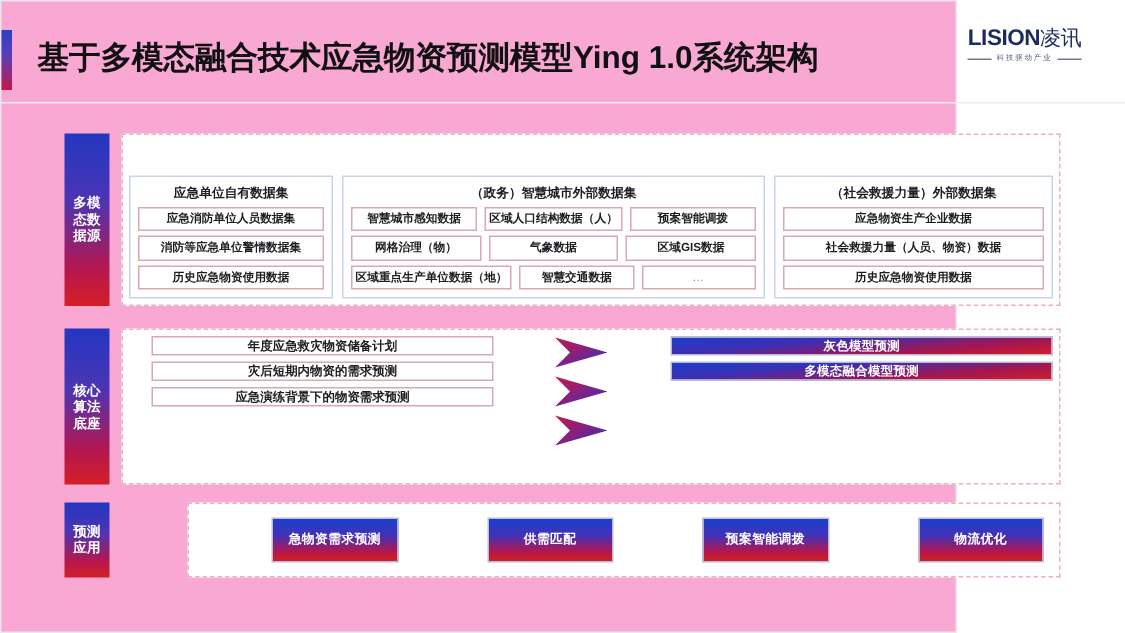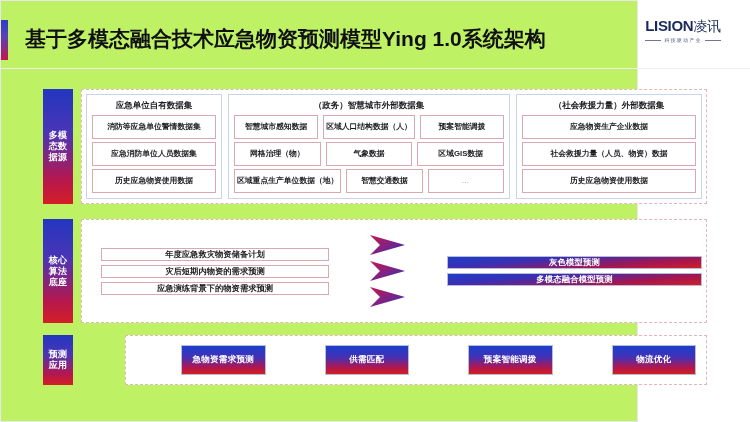--- a/index.html
+++ b/index.html
@@ -14,21 +14,21 @@
     overflow: hidden;
     position: relative;
   }
 
   
   .slide {
     position: absolute;
     left: 0; top: 0;
     width: 638px;
     height: 422px;
-    background: #bef264;
+    background: #f9a8d4;
     box-sizing: border-box;
     border: 1px solid #e8e8ec;
   }
 
   
   .header {
     position: absolute;
     left: 0; top: 0;
     width: 750px;
     height: 68px;
@@ -136,20 +136,21 @@
   
   #layer-datasources { left: 42px; top: 88px; width: 664px; height: 115px; }
 
   .ds-group {
     border: 1px solid #c9d4ea;
     box-sizing: border-box;
     display: flex;
     flex-direction: column;
     padding: 4px 5px 5px 5px;
     background: #ffffff;
+    margin-top: 23px;
   }
   .ds-group + .ds-group { margin-left: 6px; }
   .ds-group-title {
     font-size: 8.5px;
     font-weight: bold;
     color: #1d1d22;
     text-align: center;
     line-height: 13px;
     padding-bottom: 3px;
     white-space: nowrap;
@@ -186,21 +187,21 @@
 
   #ds-group-own   { flex: 0 0 136px; }
   #ds-group-gov   { flex: 1 1 auto; }
   #ds-group-social{ flex: 0 0 186px; }
 
   
   #layer-core { left: 42px; top: 218px; width: 664px; height: 104px; }
   .core-cols {
     flex: 1 1 auto;
     display: flex;
-    align-items: center;
+    align-items: flex-start;
     padding-left: 15px;
   }
   .core-left {
     flex: 0 0 228px;
     display: flex;
     flex-direction: column;
     justify-content: space-between;
     gap: 4px;
   }
   .core-scen {
@@ -311,24 +312,24 @@
       <span>多模</span>
       <span>态数</span>
       <span>据源</span>
     </div>
     <div class="layer-body">
 
       <div class="ds-group" id="ds-group-own">
         <div class="ds-group-title">应急单位自有数据集</div>
         <div class="ds-grid">
           <div class="ds-row">
+            <div class="ds-cell">应急消防单位人员数据集</div>
+          </div>
+          <div class="ds-row">
             <div class="ds-cell">消防等应急单位警情数据集</div>
-          </div>
-          <div class="ds-row">
-            <div class="ds-cell">应急消防单位人员数据集</div>
           </div>
           <div class="ds-row">
             <div class="ds-cell">历史应急物资使用数据</div>
           </div>
         </div>
       </div>
 
       <div class="ds-group" id="ds-group-gov">
         <div class="ds-group-title">（政务）智慧城市外部数据集</div>
         <div class="ds-grid">

